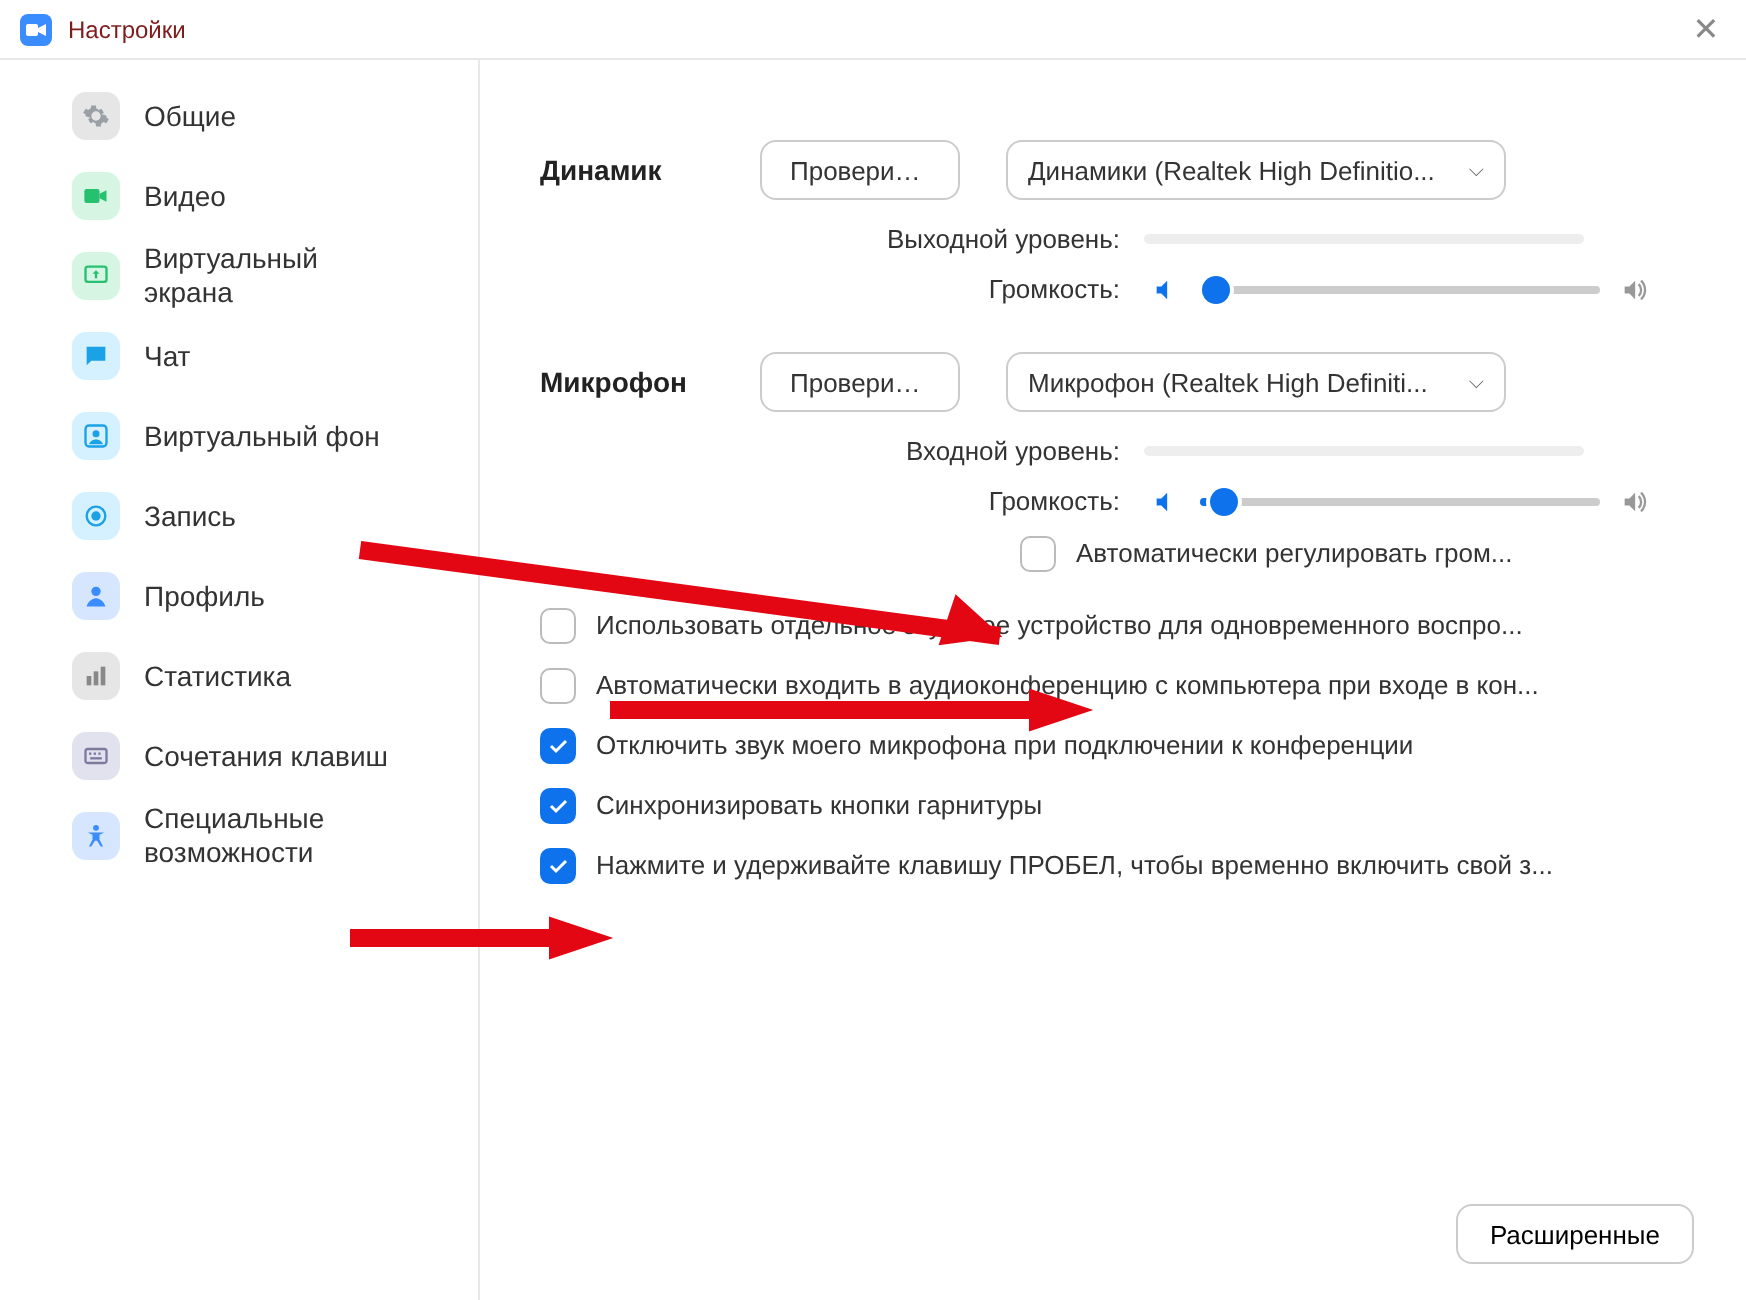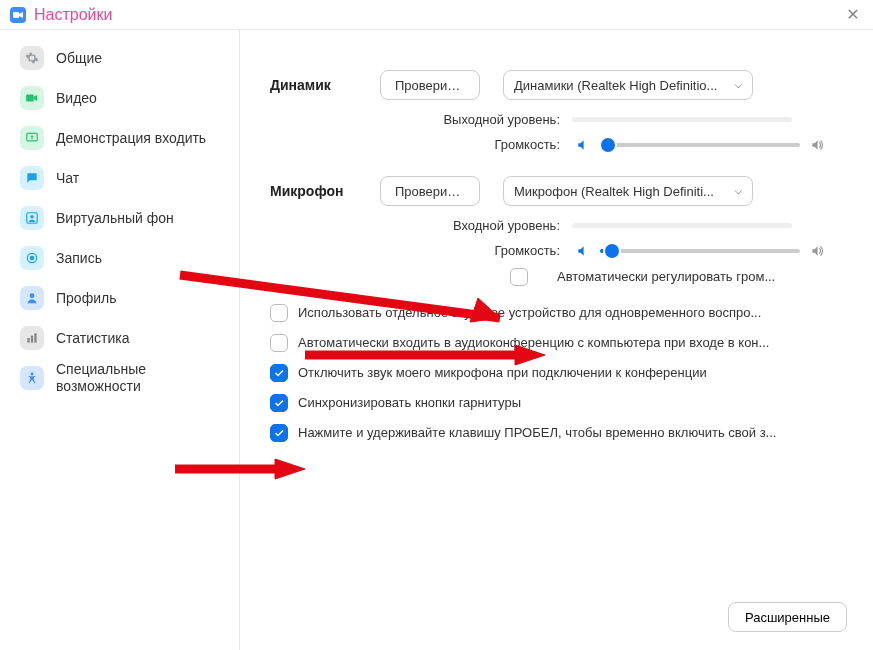--- a/index.html
+++ b/index.html
@@ -1,27 +1,27 @@
 <!DOCTYPE html>
 <html><head>
 <meta charset="utf-8">
 <style>
   * { box-sizing: border-box; margin: 0; padding: 0; font-family: -apple-system, BlinkMacSystemFont, "Segoe UI", Arial, sans-serif; }
   body { width: 873px; height: 650px; background: #fff; overflow: hidden; }
 
   .titlebar { height: 30px; display: flex; align-items: center; padding: 0 10px; border-bottom: 1px solid #e8e8e8; }
   .titlebar .app-icon { width: 16px; height: 16px; background: #3a8cff; border-radius: 4px; margin-right: 8px; display:flex;align-items:center;justify-content:center;}
   .titlebar .app-icon svg{width:10px;height:10px;}
-  .titlebar .title { font-size: 16px; color: #ec4899; }
+  .titlebar .title { font-size: 12px; color: #7f1d1d; }
   .titlebar .spacer { flex: 1; }
   .titlebar .close { width: 20px; height: 20px; font-size: 16px; color: #888; display:flex;align-items:center;justify-content:center;cursor:pointer; }
 
   .content { display: flex; height: calc(100% - 30px); }
 
-  .sidebar { width: 240px; padding: 8px 10px; border-right: 1px solid #e8e8e8; }
+  .sidebar { width: 240px; padding: 8px 26px; border-right: 1px solid #e8e8e8; }
   .side-item { display: flex; align-items: center; height: 40px; padding: 0 10px; border-radius: 10px; cursor: pointer; font-size: 14px; color: #333; }
   .side-item.active { background: #0e72ed; color: #fff; }
   .side-icon { width: 24px; height: 24px; border-radius: 7px; margin-right: 12px; display:flex;align-items:center;justify-content:center; flex-shrink:0;}
   .side-icon svg { width: 14px; height: 14px; }
   .ic-general{background:#e6e6e6;} .ic-general svg{fill:#9aa0a6;}
   .ic-video{background:#d6f5e3;} .ic-video svg{fill:#25c16f;}
   .ic-audio{background:#fff;} .ic-audio svg{fill:#0e72ed;}
   .side-item.active .ic-audio{background:#fff;}
   .ic-share{background:#d6f5e3;} .ic-share svg{fill:#25c16f;}
   .ic-chat{background:#d5f0ff;} .ic-chat svg{fill:#1aa1e6;}
@@ -48,21 +48,21 @@
   .vol-row { display:flex; align-items:center; margin: 10px 0 18px 110px; }
   .vol-label { width: 180px; text-align:right; font-size: 13px; color: #333; margin-right: 12px;}
   .vol-icon { width:14px; height:14px; margin: 0 4px;}
   .vol-icon svg{fill:#0e72ed;width:14px;height:14px;}
   .vol-icon.muted svg{fill:#999;}
   .slider { position:relative; width: 200px; height: 4px; background: #ccc; border-radius: 2px; margin: 0 6px;}
   .slider .fill { position:absolute; left:0; top:0; height:100%; background:#0e72ed; border-radius:2px;}
   .slider .thumb { position:absolute; top:50%; width:14px; height:14px; background:#0e72ed; border-radius:50%; transform:translate(-50%,-50%); box-shadow:0 0 0 2px #fff;}
 
   .check-row { display:flex; align-items:flex-start; margin: 8px 0 8px 0; font-size: 13px; color:#333;}
-  .check-row.indent { margin-left: 240px; gap: 19px; }
+  .check-row.indent { margin-left: 240px; }
   .check-row.list { margin-left: 0; }
   .checkbox { width:18px; height:18px; border:1px solid #bbb; border-radius:5px; margin-right:10px; flex-shrink:0; display:flex;align-items:center;justify-content:center; cursor:pointer;}
   .checkbox.checked { background:#0e72ed; border-color:#0e72ed;}
   .checkbox.checked svg{width:12px;height:12px;fill:none;stroke:#fff;stroke-width:3;}
   .check-label{flex:1; white-space:nowrap; overflow:hidden; text-overflow:ellipsis; line-height:18px;}
 
   .checklist { margin-top: 18px; padding-left: 0;}
   .checklist .check-row{margin-left:0; margin-bottom:12px;}
 
   .advanced-btn { position:absolute; right: 26px; bottom: 18px; height:30px; padding:0 16px; border:1px solid #ccc; border-radius:8px; background:#fff; font-size:13px; cursor:pointer;}
@@ -106,21 +106,21 @@
         </span>
       <span class="side-label">Видео</span>
     </div>
     <div class="side-item">
       <span class="side-icon ic-share">
           <svg viewBox="0 0 24 24">
             <rect x="3" y="4" width="18" height="13" rx="2" fill="none" stroke="#25c16f" stroke-width="2"></rect>
             <path d="M12 7l3 3h-2v4h-2v-4H9z"></path>
           </svg>
         </span>
-      <span class="side-label">Демонстрация входить</span>
+      <span class="side-label">Виртуальный экрана</span>
     </div>
     <div class="side-item">
       <span class="side-icon ic-chat">
           <svg viewBox="0 0 24 24">
             <path d="M4 4h16v12H8l-4 4z"></path>
           </svg>
         </span>
       <span class="side-label">Чат</span>
     </div>
     <div class="side-item">
@@ -153,20 +153,32 @@
     </div>
     <div class="side-item">
       <span class="side-icon ic-stats">
           <svg viewBox="0 0 24 24">
             <rect x="4" y="12" width="4" height="8"></rect>
             <rect x="10" y="8" width="4" height="12"></rect>
             <rect x="16" y="4" width="4" height="16"></rect>
           </svg>
         </span>
       <span class="side-label">Статистика</span>
+    </div>
+    <div class="side-item">
+      <span class="side-icon ic-keys">
+          <svg viewBox="0 0 24 24">
+            <rect x="3" y="6" width="18" height="12" rx="2" fill="none" stroke="#7b7ba0" stroke-width="2"></rect>
+            <rect x="6" y="9" width="2" height="2"></rect>
+            <rect x="10" y="9" width="2" height="2"></rect>
+            <rect x="14" y="9" width="2" height="2"></rect>
+            <rect x="7" y="13" width="10" height="2"></rect>
+          </svg>
+        </span>
+      <span class="side-label">Сочетания клавиш</span>
     </div>
     <div class="side-item">
       <span class="side-icon ic-access">
           <svg viewBox="0 0 24 24">
             <circle cx="12" cy="5" r="2.5"></circle>
             <path d="M5 9h14l-4 2v4l3 6h-2l-3-5h-2l-3 5H6l3-6v-4z"></path>
           </svg>
         </span>
       <span class="side-label">Специальные возможности</span>
     </div>

